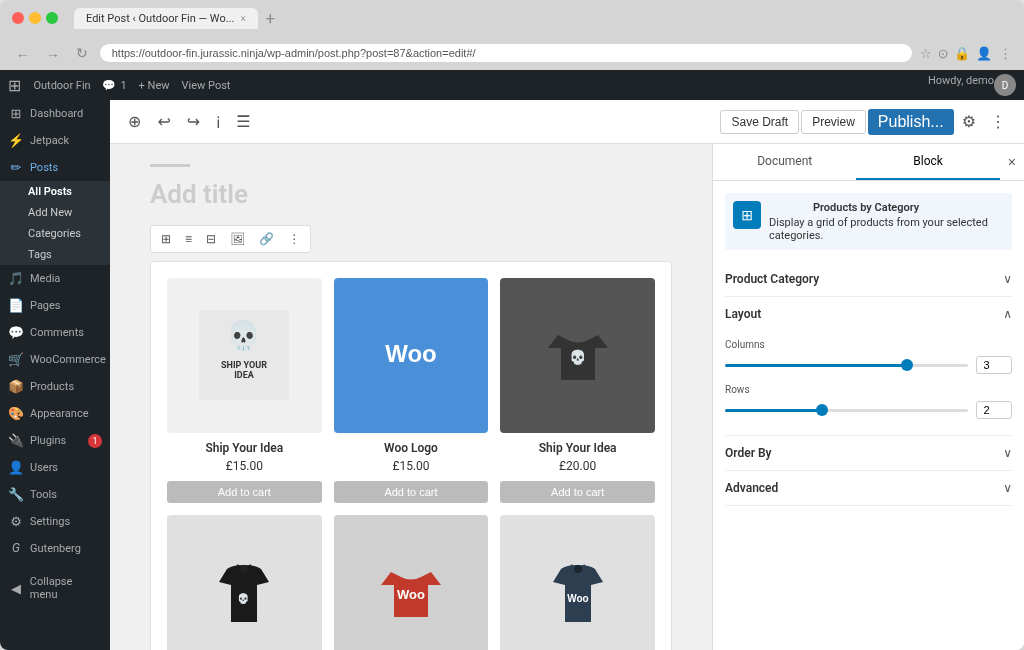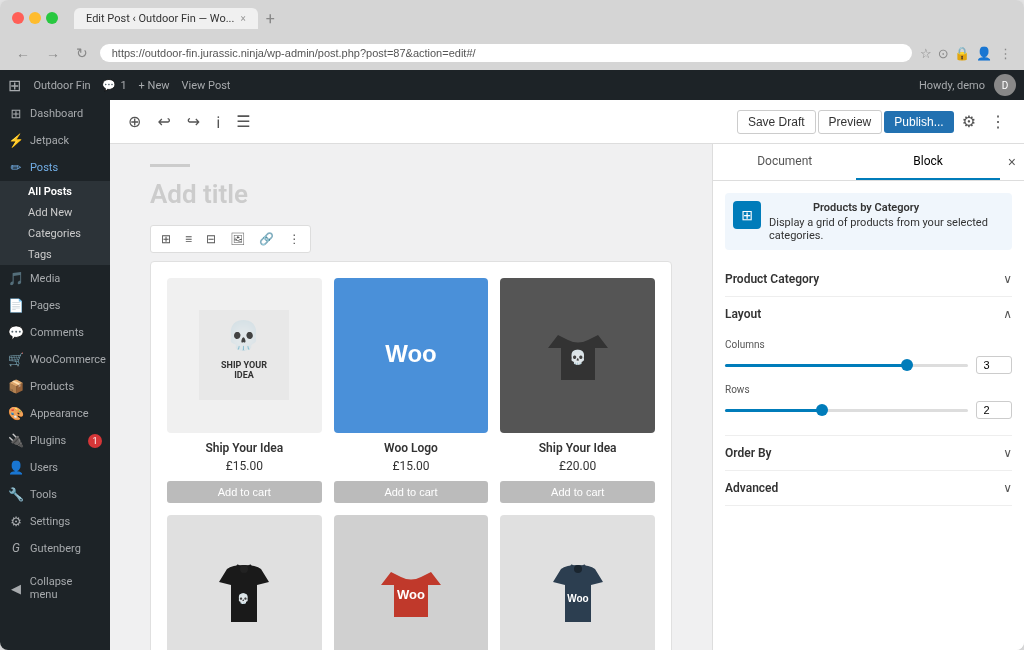--- a/index.html
+++ b/index.html
@@ -21,21 +21,21 @@
     .address-input { flex: 1; background: #fff; border: none; border-radius: 12px; padding: 3px 12px; font-size: 11px; color: #555; }
     .address-icons { display: flex; gap: 6px; color: #888; font-size: 13px; }
 
     
     .wp-layout { display: flex; flex: 1; overflow: hidden; }
 
     
     .admin-bar { background: #1d2327; height: 30px; display: flex; align-items: center; padding: 0 8px; gap: 12px; font-size: 11px; color: #a7aaad; flex-shrink: 0; }
     .admin-bar-item { display: flex; align-items: flex-end; gap: 4px; cursor: pointer; color: #a7aaad; }
     .admin-bar-logo { color: #a7aaad; font-size: 16px; }
-    .admin-bar-right { margin-left: auto; display: flex; align-items: center; gap: 9px; }
+    .admin-bar-right { margin-left: auto; display: flex; align-items: flex-start; gap: 0; }
     .howdy { color: #a7aaad; font-size: 11px; }
     .user-avatar { width: 22px; height: 22px; border-radius: 50%; background: #888; display: flex; align-items: center; justify-content: center; font-size: 10px; color: #fff; }
 
     
     .sidebar { background: #1d2327; width: 110px; flex-shrink: 0; overflow-y: auto; }
     .sidebar-item { padding: 6px 8px; display: flex; align-items: center; gap: 6px; cursor: pointer; color: #a7aaad; font-size: 11px; }
     .sidebar-item.active { background: #2271b1; color: #fff; }
     .sidebar-item.active-parent { color: #fff; }
     .sidebar-icon { font-size: 13px; width: 16px; text-align: center; }
     .sidebar-label { font-size: 11px; }
@@ -46,21 +46,21 @@
 
     
     .main-content { flex: 1; display: flex; flex-direction: column; overflow: hidden; background: #f0f0f1; }
 
     
     .post-toolbar { background: #fff; border-bottom: 1px solid #ddd; height: 44px; display: flex; align-items: center; padding: 0 12px; gap: 4px; }
     .toolbar-btn { background: none; border: none; cursor: pointer; color: #555; padding: 6px; border-radius: 4px; font-size: 16px; display: flex; align-items: center; }
     .toolbar-right { margin-left: auto; display: flex; align-items: center; gap: 2px; }
     .btn-save-draft { background: none; border: 1px solid #ccc; border-radius: 3px; padding: 4px 10px; font-size: 12px; cursor: pointer; color: #333; }
     .btn-preview { background: none; border: 1px solid #ccc; border-radius: 3px; padding: 4px 10px; font-size: 12px; cursor: pointer; color: #333; }
-    .btn-publish { background: #2271b1; color: #fff; border: none; border-radius: 3px; padding: 4px 10px; font-size: 12px; cursor: pointer; }
+    .btn-publish { background: #2271b1; color: #fff; border: none; border-radius: 3px; padding: 4px 10px; font-size: 16px; cursor: pointer; }
     .btn-settings { background: none; border: none; cursor: pointer; color: #555; padding: 6px; font-size: 16px; }
     .btn-more { background: none; border: none; cursor: pointer; color: #555; padding: 6px; font-size: 16px; }
 
     
     .editor-area { display: flex; flex: 1; overflow: hidden; }
 
     
     .block-editor { flex: 1; background: #f0f0f1; overflow-y: auto; padding: 20px 40px; }
     .editor-title { font-size: 26px; font-weight: 600; color: #ccc; margin-bottom: 16px; border: none; outline: none; background: transparent; width: 100%; }
     .block-toolbar { background: #fff; border: 1px solid #ddd; border-radius: 3px; display: inline-flex; align-items: center; padding: 2px 4px; gap: 2px; margin-bottom: 8px; }

